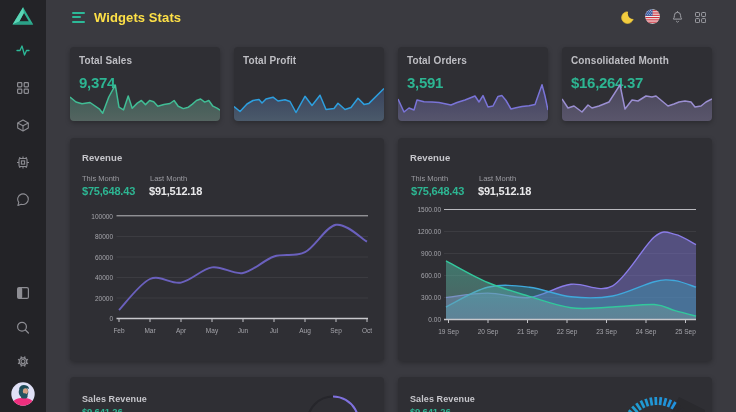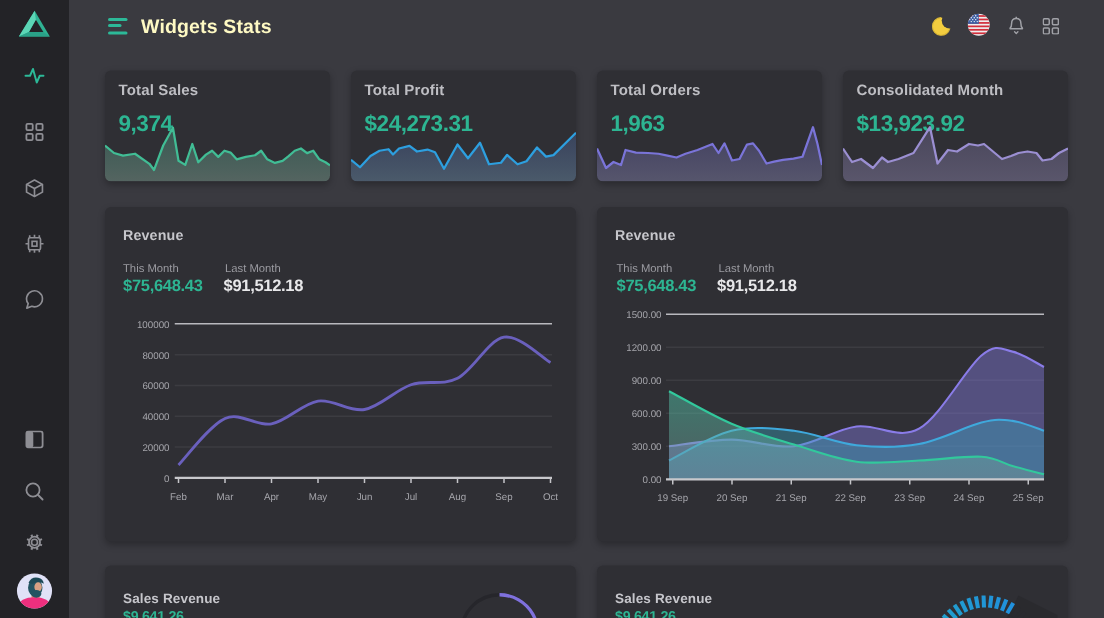--- a/index.html
+++ b/index.html
@@ -1,21 +1,21 @@
 <!DOCTYPE html>
 <html><head>
 <meta charset="utf-8">
 <style>
 * { margin:0; padding:0; box-sizing:border-box; }
 html,body { width:736px; height:412px; overflow:hidden; background:#3a3a40;
   font-family:"Liberation Sans", sans-serif; }
 .sidebar { position:absolute; left:0; top:0; width:46px; height:412px; background:#232327; z-index:5; }
 .sidebar .ic { position:absolute; left:0; width:46px; text-align:center; }
 .topbar { position:absolute; left:0; top:0; width:736px; height:36px; }
-.title { position:absolute; left:94px; top:10px; font-size:13px; font-weight:bold; color:#fef9c3; letter-spacing:0.1px; }
+.title { position:absolute; left:94px; top:10px; font-size:13px; font-weight:bold; color:#fde047; letter-spacing:0.1px; }
 .burger { position:absolute; left:72px; top:12px; }
 .burger div { height:2px; background:#2cb998; border-radius:1px; margin-bottom:2.4px; }
 .b1 { width:12.5px; } .b2 { width:8.5px; } .b3 { width:12.5px; }
 .card { position:absolute; background:#2f2f34; border-radius:4px; box-shadow:0 2px 5px rgba(0,0,0,0.28); overflow:hidden; }
 .c1 { left:70px; top:47px; width:150px; height:74px; }
 .c2 { left:234px; top:47px; width:150px; height:74px; }
 .c3 { left:398px; top:47px; width:150px; height:74px; }
 .c4 { left:562px; top:47px; width:150px; height:74px; }
 .ctitle { position:absolute; left:9px; top:8px; font-size:10px; font-weight:bold; color:#bebec3; letter-spacing:0.1px; }
 .cval { position:absolute; left:9px; top:27px; font-size:15px; font-weight:bold; color:#2db592; letter-spacing:-0.3px; }
@@ -188,49 +188,48 @@
       <stop offset="0" stop-color="rgba(85,195,160,0.28)"></stop>
           <stop offset="1" stop-color="rgba(150,195,175,0.36)"></stop>
     </linearGradient>
       </defs>
     <path id="sp1" d="M0,50 L6,55 L12,56.7 L20,55.5 L29.6,62.2 L32.7,66.3 L38.8,50 L45.3,38.2 L49,60.2 L53.5,62.9 L58.2,49 L62.2,61.2 L67.3,56.1 L71.4,53.5 L75.5,57.6 L79.6,53.5 L83.7,54.7 L87.8,59.2 L93.9,57.6 L100,56.5 L104.1,53.5 L108.2,59.2 L113.3,61.6 L118.4,60.2 L122.4,57.1 L126.5,53.5 L130.6,52 L134.7,55.1 L138.8,53.5 L142.9,59.2 L147,61.2 L150,63.2 L150,74 L0,74 Z" fill="url(#g1)"></path>
     <path id="sl1" d="M0,50 L6,55 L12,56.7 L20,55.5 L29.6,62.2 L32.7,66.3 L38.8,50 L45.3,38.2 L49,60.2 L53.5,62.9 L58.2,49 L62.2,61.2 L67.3,56.1 L71.4,53.5 L75.5,57.6 L79.6,53.5 L83.7,54.7 L87.8,59.2 L93.9,57.6 L100,56.5 L104.1,53.5 L108.2,59.2 L113.3,61.6 L118.4,60.2 L122.4,57.1 L126.5,53.5 L130.6,52 L134.7,55.1 L138.8,53.5 L142.9,59.2 L147,61.2 L150,63.2" fill="none" stroke="#41bd95" stroke-width="1.5" stroke-linejoin="round"></path>
   </svg>
 </div>
 <div class="card c2">
   <div class="ctitle">Total Profit</div>
-  <div class="cval">$24,273.31</div>
   <svg class="spark" width="150" height="74" viewBox="0 0 150 74">
     <defs>
         <linearGradient id="g2" x1="0" y1="0" x2="0" y2="1">
       <stop offset="0" stop-color="rgba(85,120,195,0.28)"></stop>
           <stop offset="1" stop-color="rgba(120,160,195,0.38)"></stop>
     </linearGradient>
       </defs>
     <path id="sp2" d="M0,59.5 L6,64.5 L13,57 L19,53.5 L25,52.5 L28,56 L32,52 L39,50.2 L44,54 L51,52.7 L56,54.5 L62,65.5 L71,49.3 L78,58.5 L86,48.2 L92,62.5 L100,61.5 L104,56.3 L111,62.5 L117,60.5 L124,51.3 L130,57.4 L135,56.4 L150,41.5 L150,74 L0,74 Z" fill="url(#g2)"></path>
     <path id="sl2" d="M0,59.5 L6,64.5 L13,57 L19,53.5 L25,52.5 L28,56 L32,52 L39,50.2 L44,54 L51,52.7 L56,54.5 L62,65.5 L71,49.3 L78,58.5 L86,48.2 L92,62.5 L100,61.5 L104,56.3 L111,62.5 L117,60.5 L124,51.3 L130,57.4 L135,56.4 L150,41.5" fill="none" stroke="#2d9fdf" stroke-width="1.5" stroke-linejoin="round"></path>
   </svg>
 </div>
 <div class="card c3">
   <div class="ctitle">Total Orders</div>
-  <div class="cval">1,963</div>
+  <div class="cval">3,591</div>
   <svg class="spark" width="150" height="74" viewBox="0 0 150 74">
     <defs>
         <linearGradient id="g3" x1="0" y1="0" x2="0" y2="1">
       <stop offset="0" stop-color="rgba(122,116,216,0.26)"></stop>
           <stop offset="1" stop-color="rgba(150,148,200,0.38)"></stop>
     </linearGradient>
       </defs>
     <path id="sp3" d="M0,52 L6,65 L11,61 L16,63 L19,53 L26,54.7 L34,55 L41,55.5 L47,56.7 L53,58 L59,55.5 L67,53 L77,49 L81,55 L85,48.6 L90,60 L95,59 L100,49.4 L104,48.6 L108,53.5 L113,62 L118,60.8 L124,59.6 L131,58.8 L137,57.5 L144,37.8 L147,49 L150,63 L150,74 L0,74 Z" fill="url(#g3)"></path>
     <path id="sl3" d="M0,52 L6,65 L11,61 L16,63 L19,53 L26,54.7 L34,55 L41,55.5 L47,56.7 L53,58 L59,55.5 L67,53 L77,49 L81,55 L85,48.6 L90,60 L95,59 L100,49.4 L104,48.6 L108,53.5 L113,62 L118,60.8 L124,59.6 L131,58.8 L137,57.5 L144,37.8 L147,49 L150,63" fill="none" stroke="#7a74d8" stroke-width="1.5" stroke-linejoin="round"></path>
   </svg>
 </div>
 <div class="card c4">
   <div class="ctitle">Consolidated Month</div>
-  <div class="cval">$13,923.92</div>
+  <div class="cval">$16,264.37</div>
   <svg class="spark" width="150" height="74" viewBox="0 0 150 74">
     <defs>
         <linearGradient id="g4" x1="0" y1="0" x2="0" y2="1">
       <stop offset="0" stop-color="rgba(156,143,210,0.24)"></stop>
           <stop offset="1" stop-color="rgba(165,155,205,0.36)"></stop>
     </linearGradient>
       </defs>
     <path id="sp4" d="M0,52 L6,61 L12,59 L20,65 L26,58 L30,61 L37,59 L47,55 L58,37.8 L63,62 L70,53 L76,54 L84,49 L90,50 L94,49 L100,54 L106,59 L112,57 L117,55 L123,54 L129,55 L133,60 L139,59 L144,55 L150,52 L150,74 L0,74 Z" fill="url(#g4)"></path>
     <path id="sl4" d="M0,52 L6,61 L12,59 L20,65 L26,58 L30,61 L37,59 L47,55 L58,37.8 L63,62 L70,53 L76,54 L84,49 L90,50 L94,49 L100,54 L106,59 L112,57 L117,55 L123,54 L129,55 L133,60 L139,59 L144,55 L150,52" fill="none" stroke="#9b8fd2" stroke-width="1.5" stroke-linejoin="round"></path>
   </svg>

